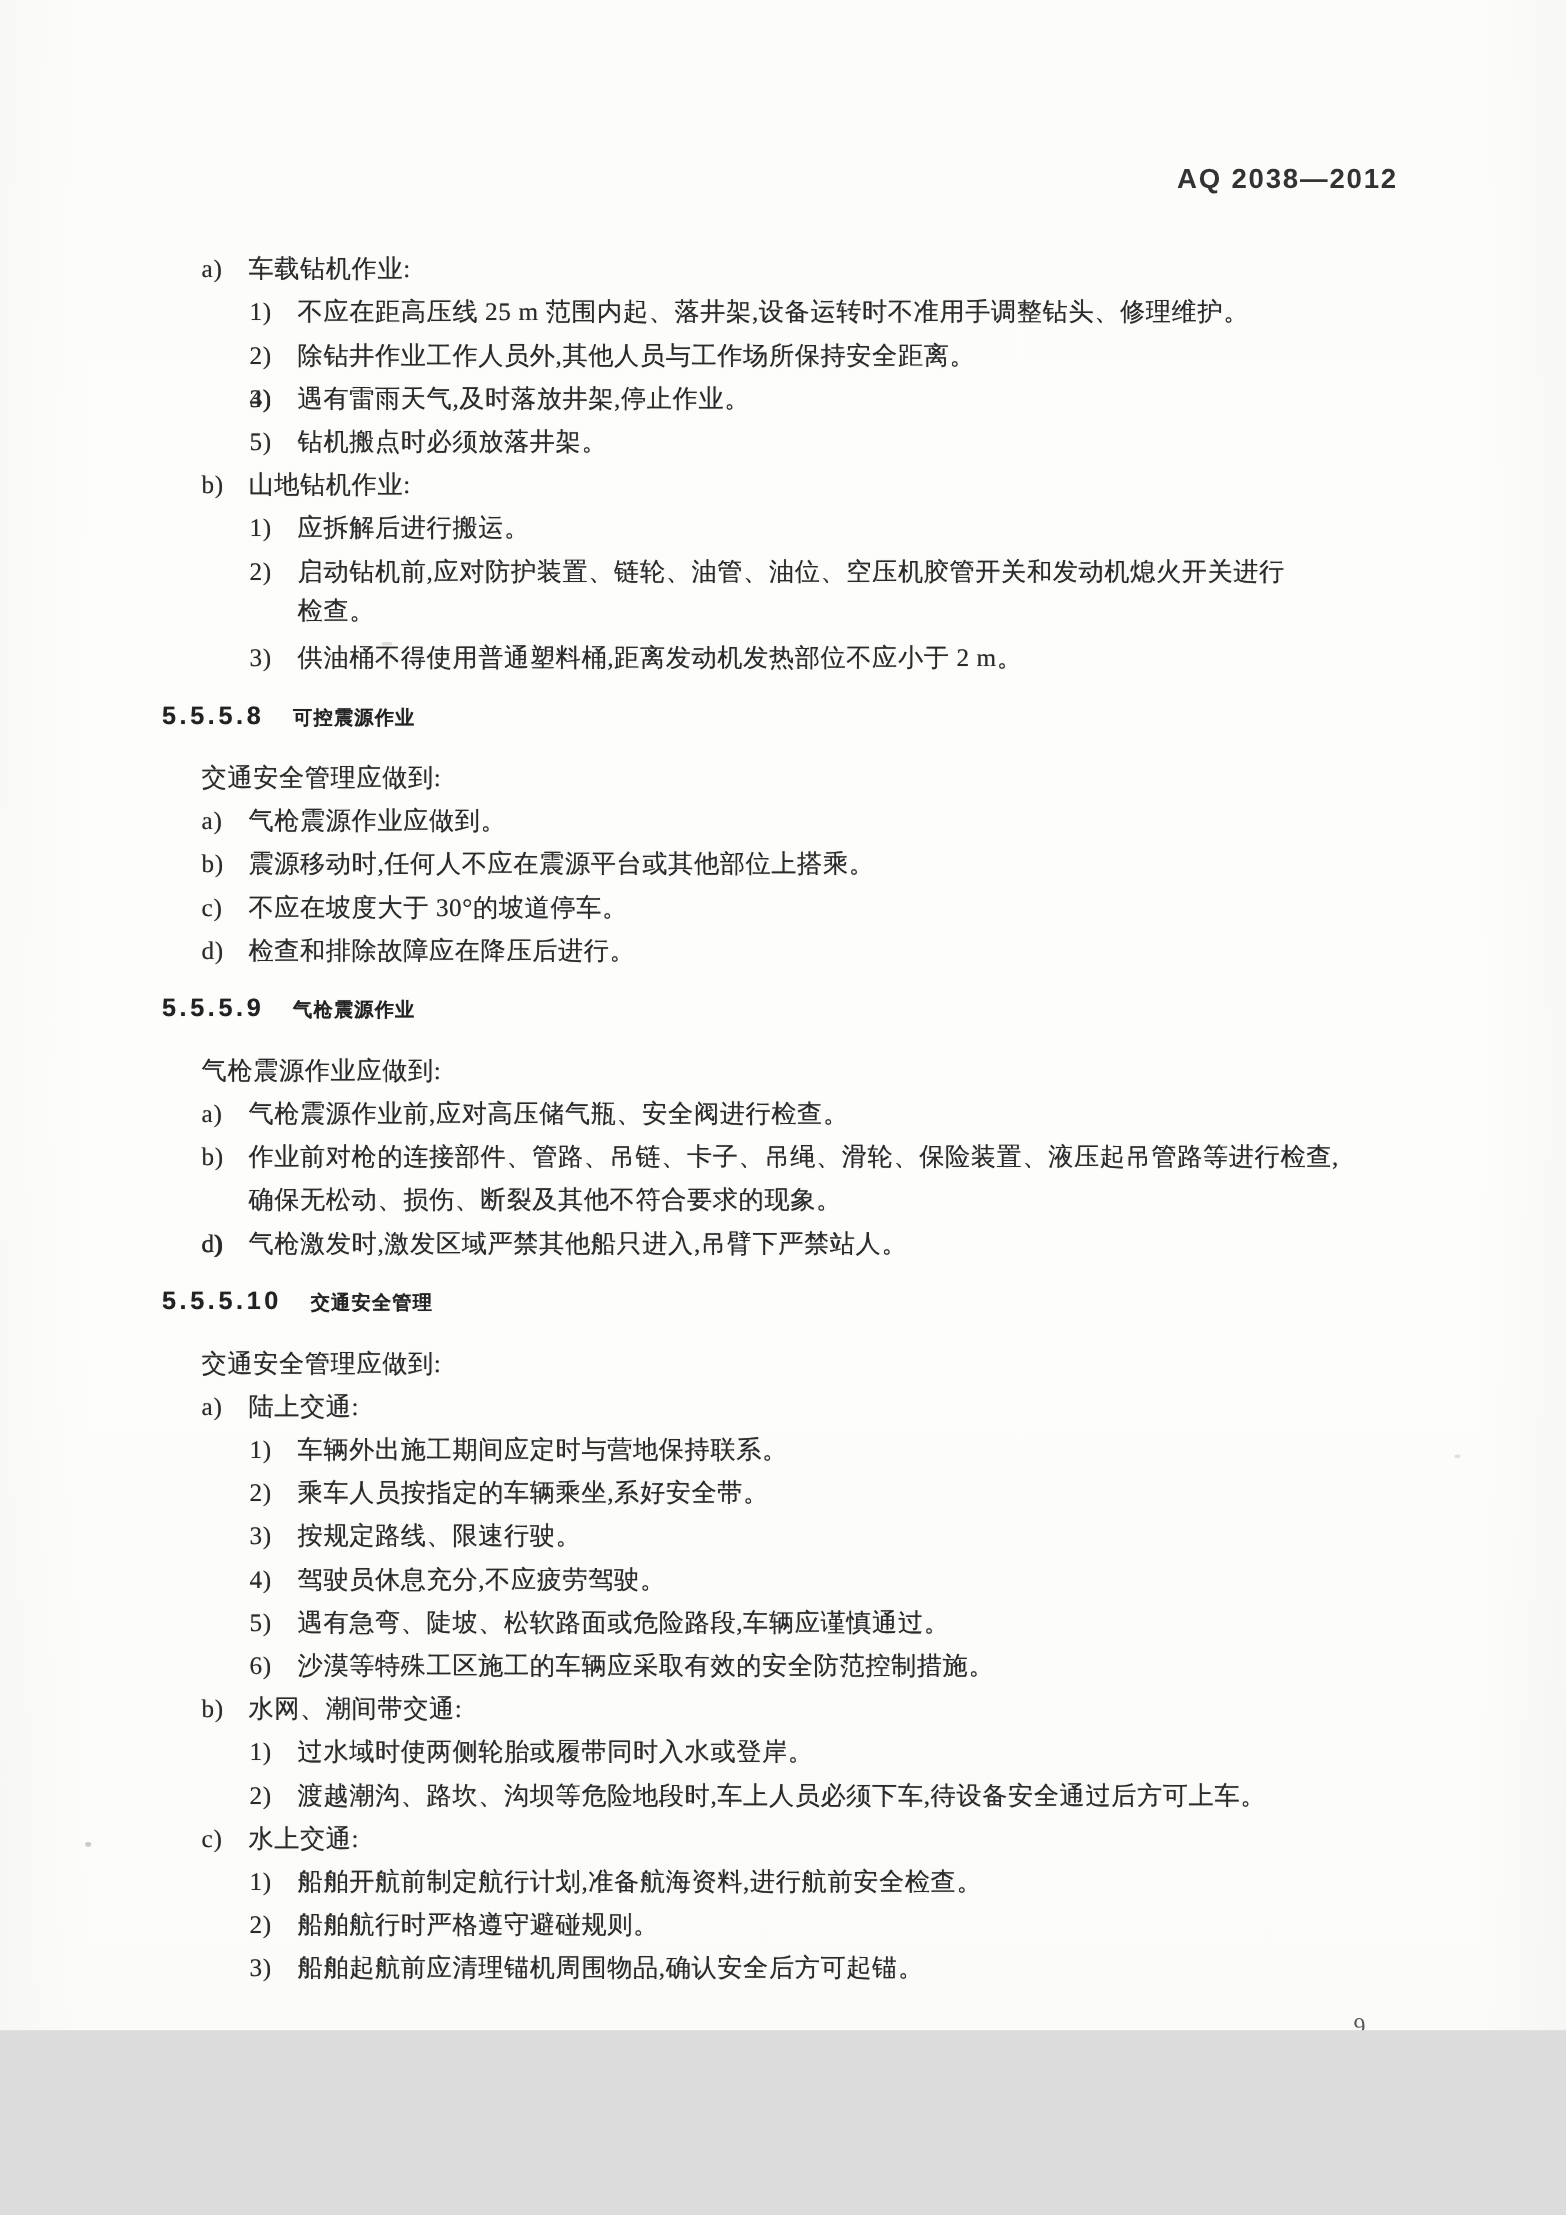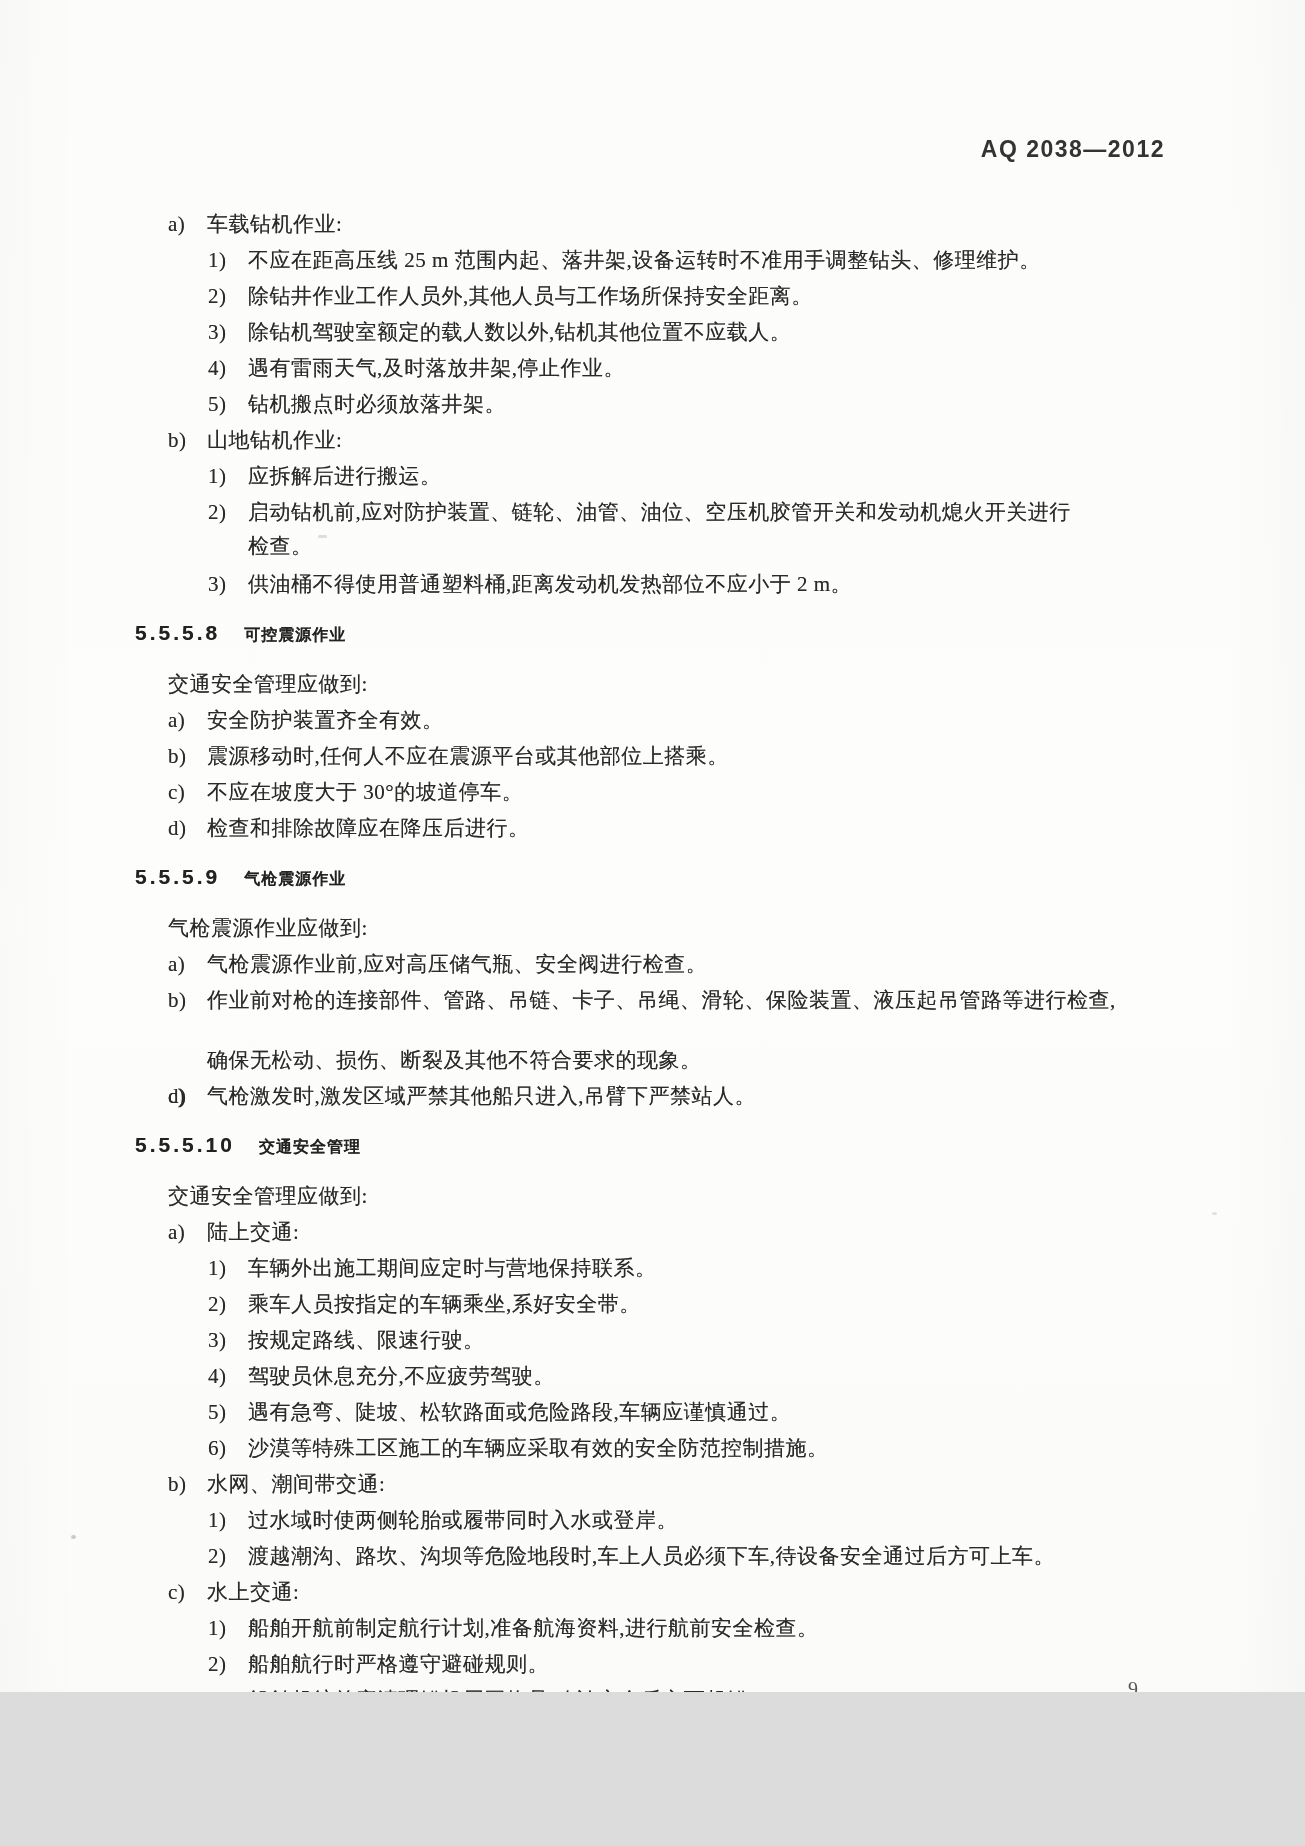--- a/index.html
+++ b/index.html
@@ -36,21 +36,21 @@
     line-height: 36px;
     letter-spacing: 0.5px;
     text-shadow: 0 0 0.6px rgba(40,40,40,0.55);
   }
   .line .lbl { position: absolute; top: 0; }
   .line.letter { padding-left: 72px; }
   .line.letter .lbl { left: 33px; }
   .line.number { padding-left: 113px; }
   .line.number .lbl { left: 73px; }
   .line.cont-number { padding-left: 113px; font-family: Liberation Mono, monospace; }
-  .line.cont-letter { padding-left: 72px; margin-top: 24px; }
+  .line.cont-letter { padding-left: 72px; }
   .line.para { padding-left: 33px; }
   .line.heading {
     margin-top: 13px;
     margin-bottom: 13px;
     font-family: "Liberation Sans", "DejaVu Sans", sans-serif;
     color: #222;
   }
   .line.heading .num {
     font-weight: 700;
     font-size: 21px;
@@ -89,31 +89,31 @@
 
 <div class="page">
   <div class="scan-tint"></div>
 
   <div class="doc-number">AQ 2038—2012</div>
 
   <div class="doc-body" id="doc-body">
       <div class="line letter"><span class="lbl">a)</span><span class="txt">车载钻机作业:</span></div>
       <div class="line number"><span class="lbl">1)</span><span class="txt">不应在距高压线 25 m 范围内起、落井架,设备运转时不准用手调整钻头、修理维护。</span></div>
       <div class="line number"><span class="lbl">2)</span><span class="txt">除钻井作业工作人员外,其他人员与工作场所保持安全距离。</span></div>
-      <div class="line number"><span class="lbl">3)</span><span class="txt">除钻机驾驶室额定的载人数以外,钻机其他位置不应载人。</span></div>
+      <div class="line number"><span class="lbl">3)</span></div>
       <div class="line number"><span class="lbl">4)</span><span class="txt">遇有雷雨天气,及时落放井架,停止作业。</span></div>
       <div class="line number"><span class="lbl">5)</span><span class="txt">钻机搬点时必须放落井架。</span></div>
       <div class="line letter"><span class="lbl">b)</span><span class="txt">山地钻机作业:</span></div>
       <div class="line number"><span class="lbl">1)</span><span class="txt">应拆解后进行搬运。</span></div>
       <div class="line number"><span class="lbl">2)</span><span class="txt">启动钻机前,应对防护装置、链轮、油管、油位、空压机胶管开关和发动机熄火开关进行</span></div>
       <div class="line cont-number"><span class="txt">检查。</span></div>
       <div class="line number"><span class="lbl">3)</span><span class="txt">供油桶不得使用普通塑料桶,距离发动机发热部位不应小于 2 m。</span></div>
       <div class="line heading"><span class="num">5.5.5.8</span><span class="title">可控震源作业</span></div>
       <div class="line para"><span class="txt">交通安全管理应做到:</span></div>
-      <div class="line letter"><span class="lbl">a)</span><span class="txt">安全防护装置齐全有效。</span></div>
+      <div class="line letter"><span class="lbl">a)</span><span class="txt">气枪震源作业应做到。</span></div>
       <div class="line letter"><span class="lbl">b)</span><span class="txt">震源移动时,任何人不应在震源平台或其他部位上搭乘。</span></div>
       <div class="line letter"><span class="lbl">c)</span><span class="txt">不应在坡度大于 30°的坡道停车。</span></div>
       <div class="line letter"><span class="lbl">d)</span><span class="txt">检查和排除故障应在降压后进行。</span></div>
       <div class="line heading"><span class="num">5.5.5.9</span><span class="title">气枪震源作业</span></div>
       <div class="line para"><span class="txt">气枪震源作业应做到:</span></div>
       <div class="line letter"><span class="lbl">a)</span><span class="txt">气枪震源作业前,应对高压储气瓶、安全阀进行检查。</span></div>
       <div class="line letter"><span class="lbl">b)</span><span class="txt">作业前对枪的连接部件、管路、吊链、卡子、吊绳、滑轮、保险装置、液压起吊管路等进行检查,</span></div>
       <div class="line cont-letter"><span class="txt">确保无松动、损伤、断裂及其他不符合要求的现象。</span></div>
       <div class="line letter"><span class="lbl">c)</span></div>
       <div class="line letter"><span class="lbl">d)</span><span class="txt">气枪激发时,激发区域严禁其他船只进入,吊臂下严禁站人。</span></div>

